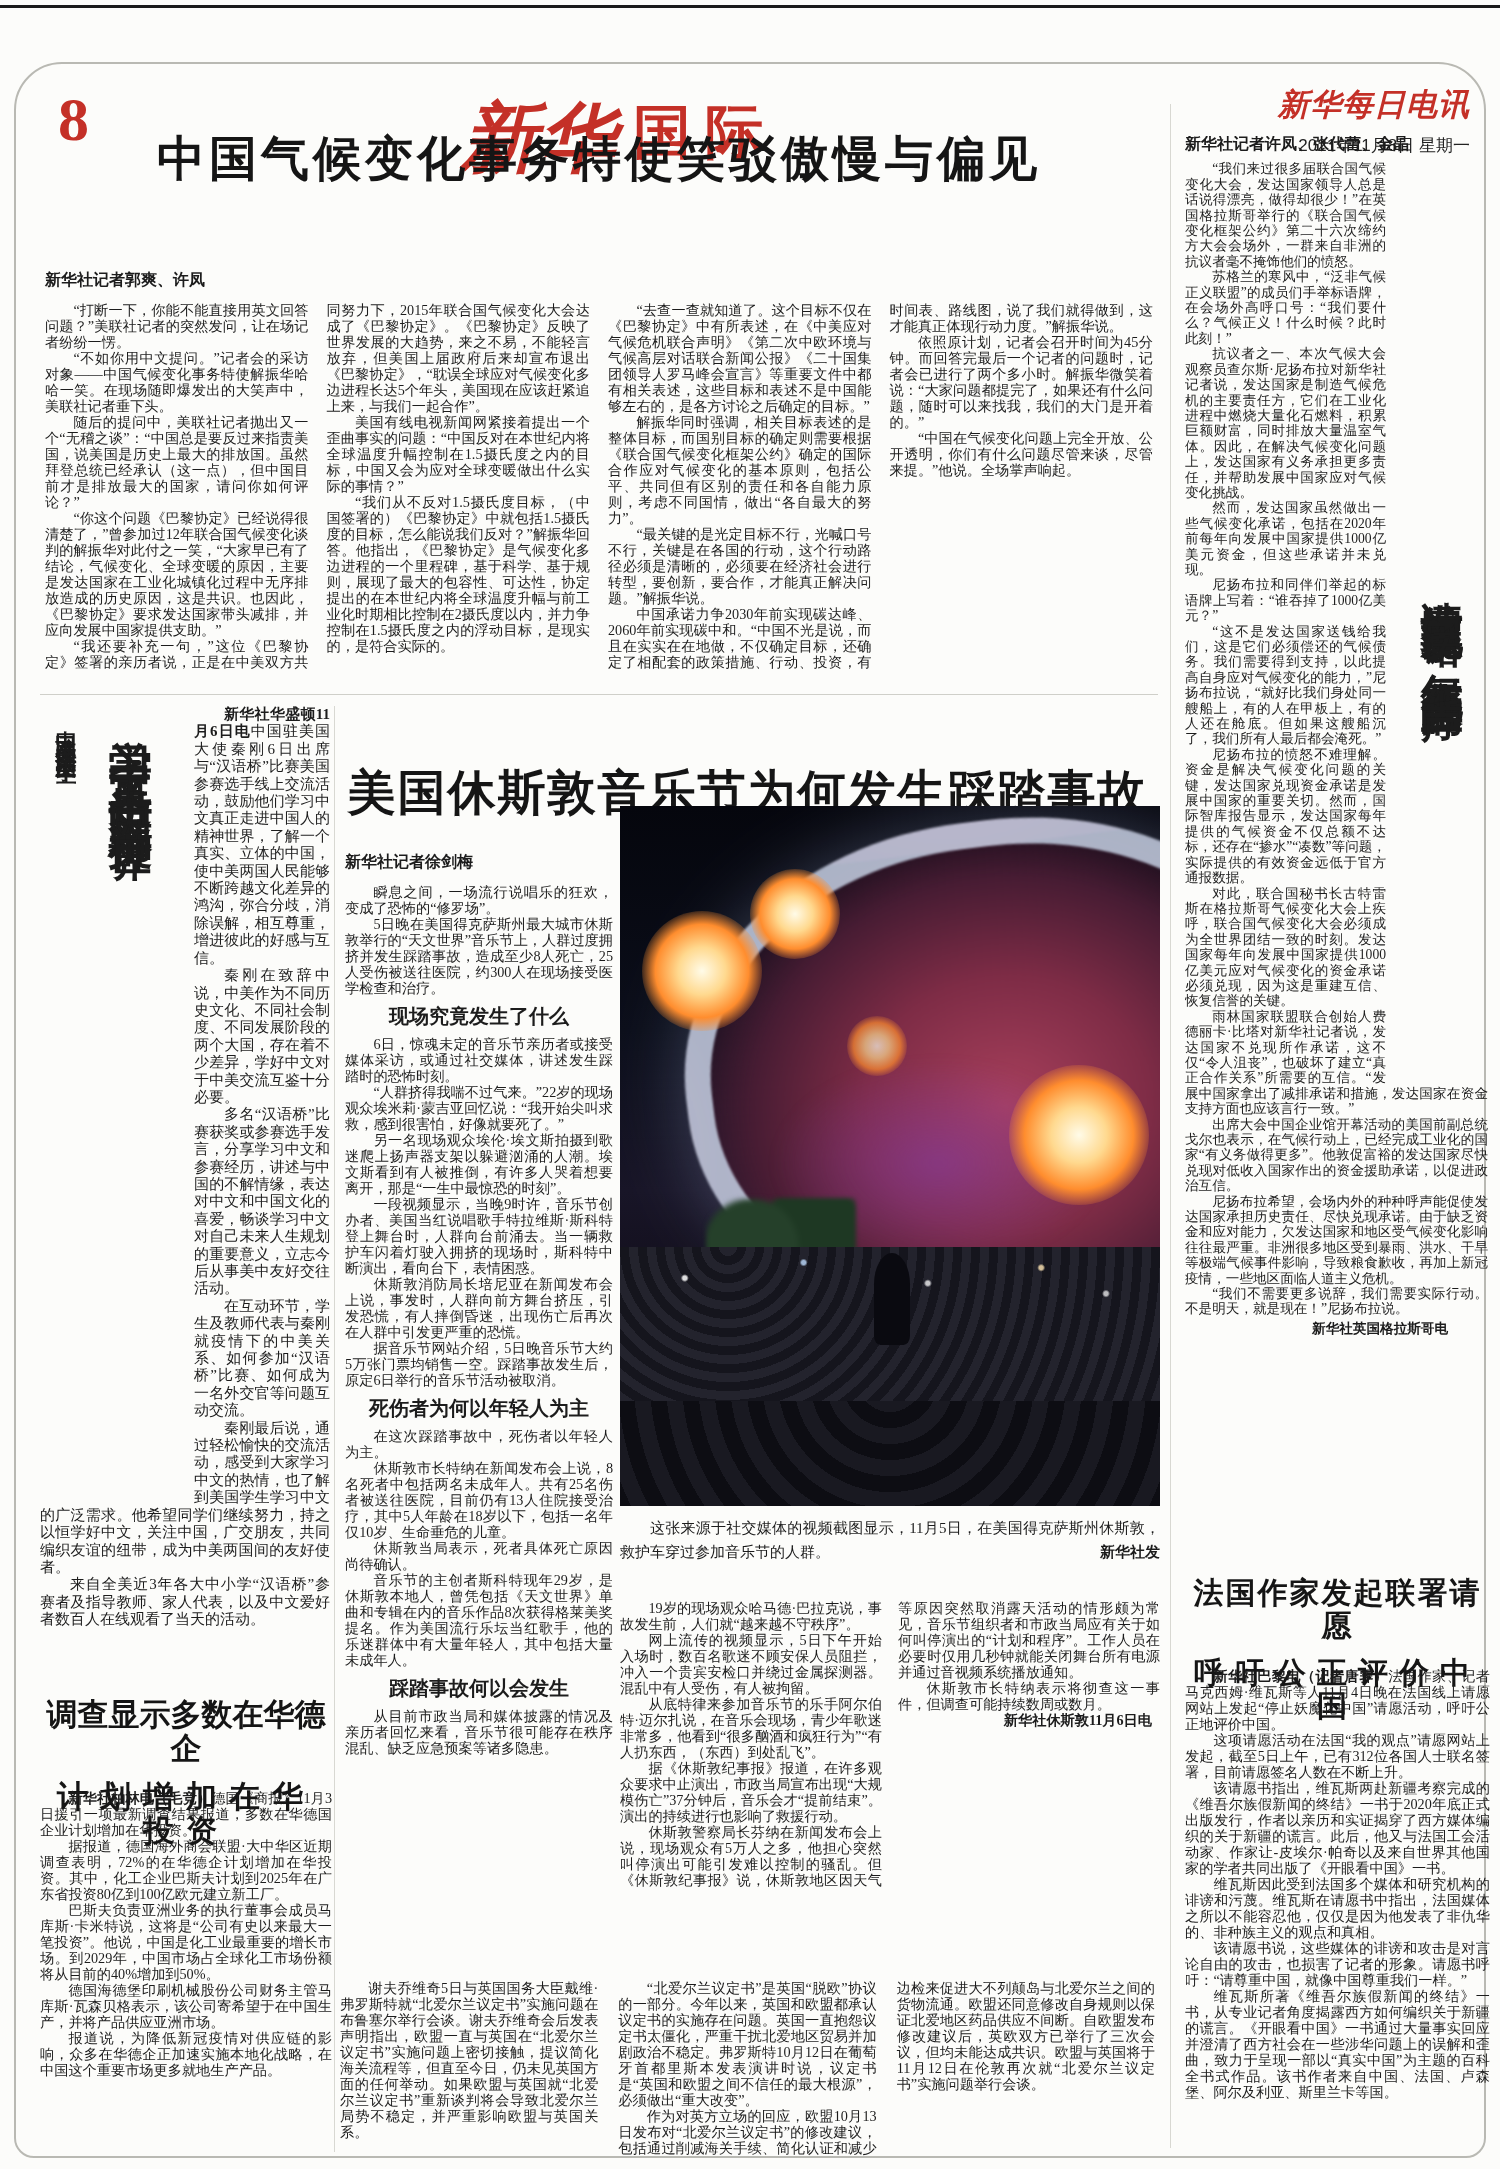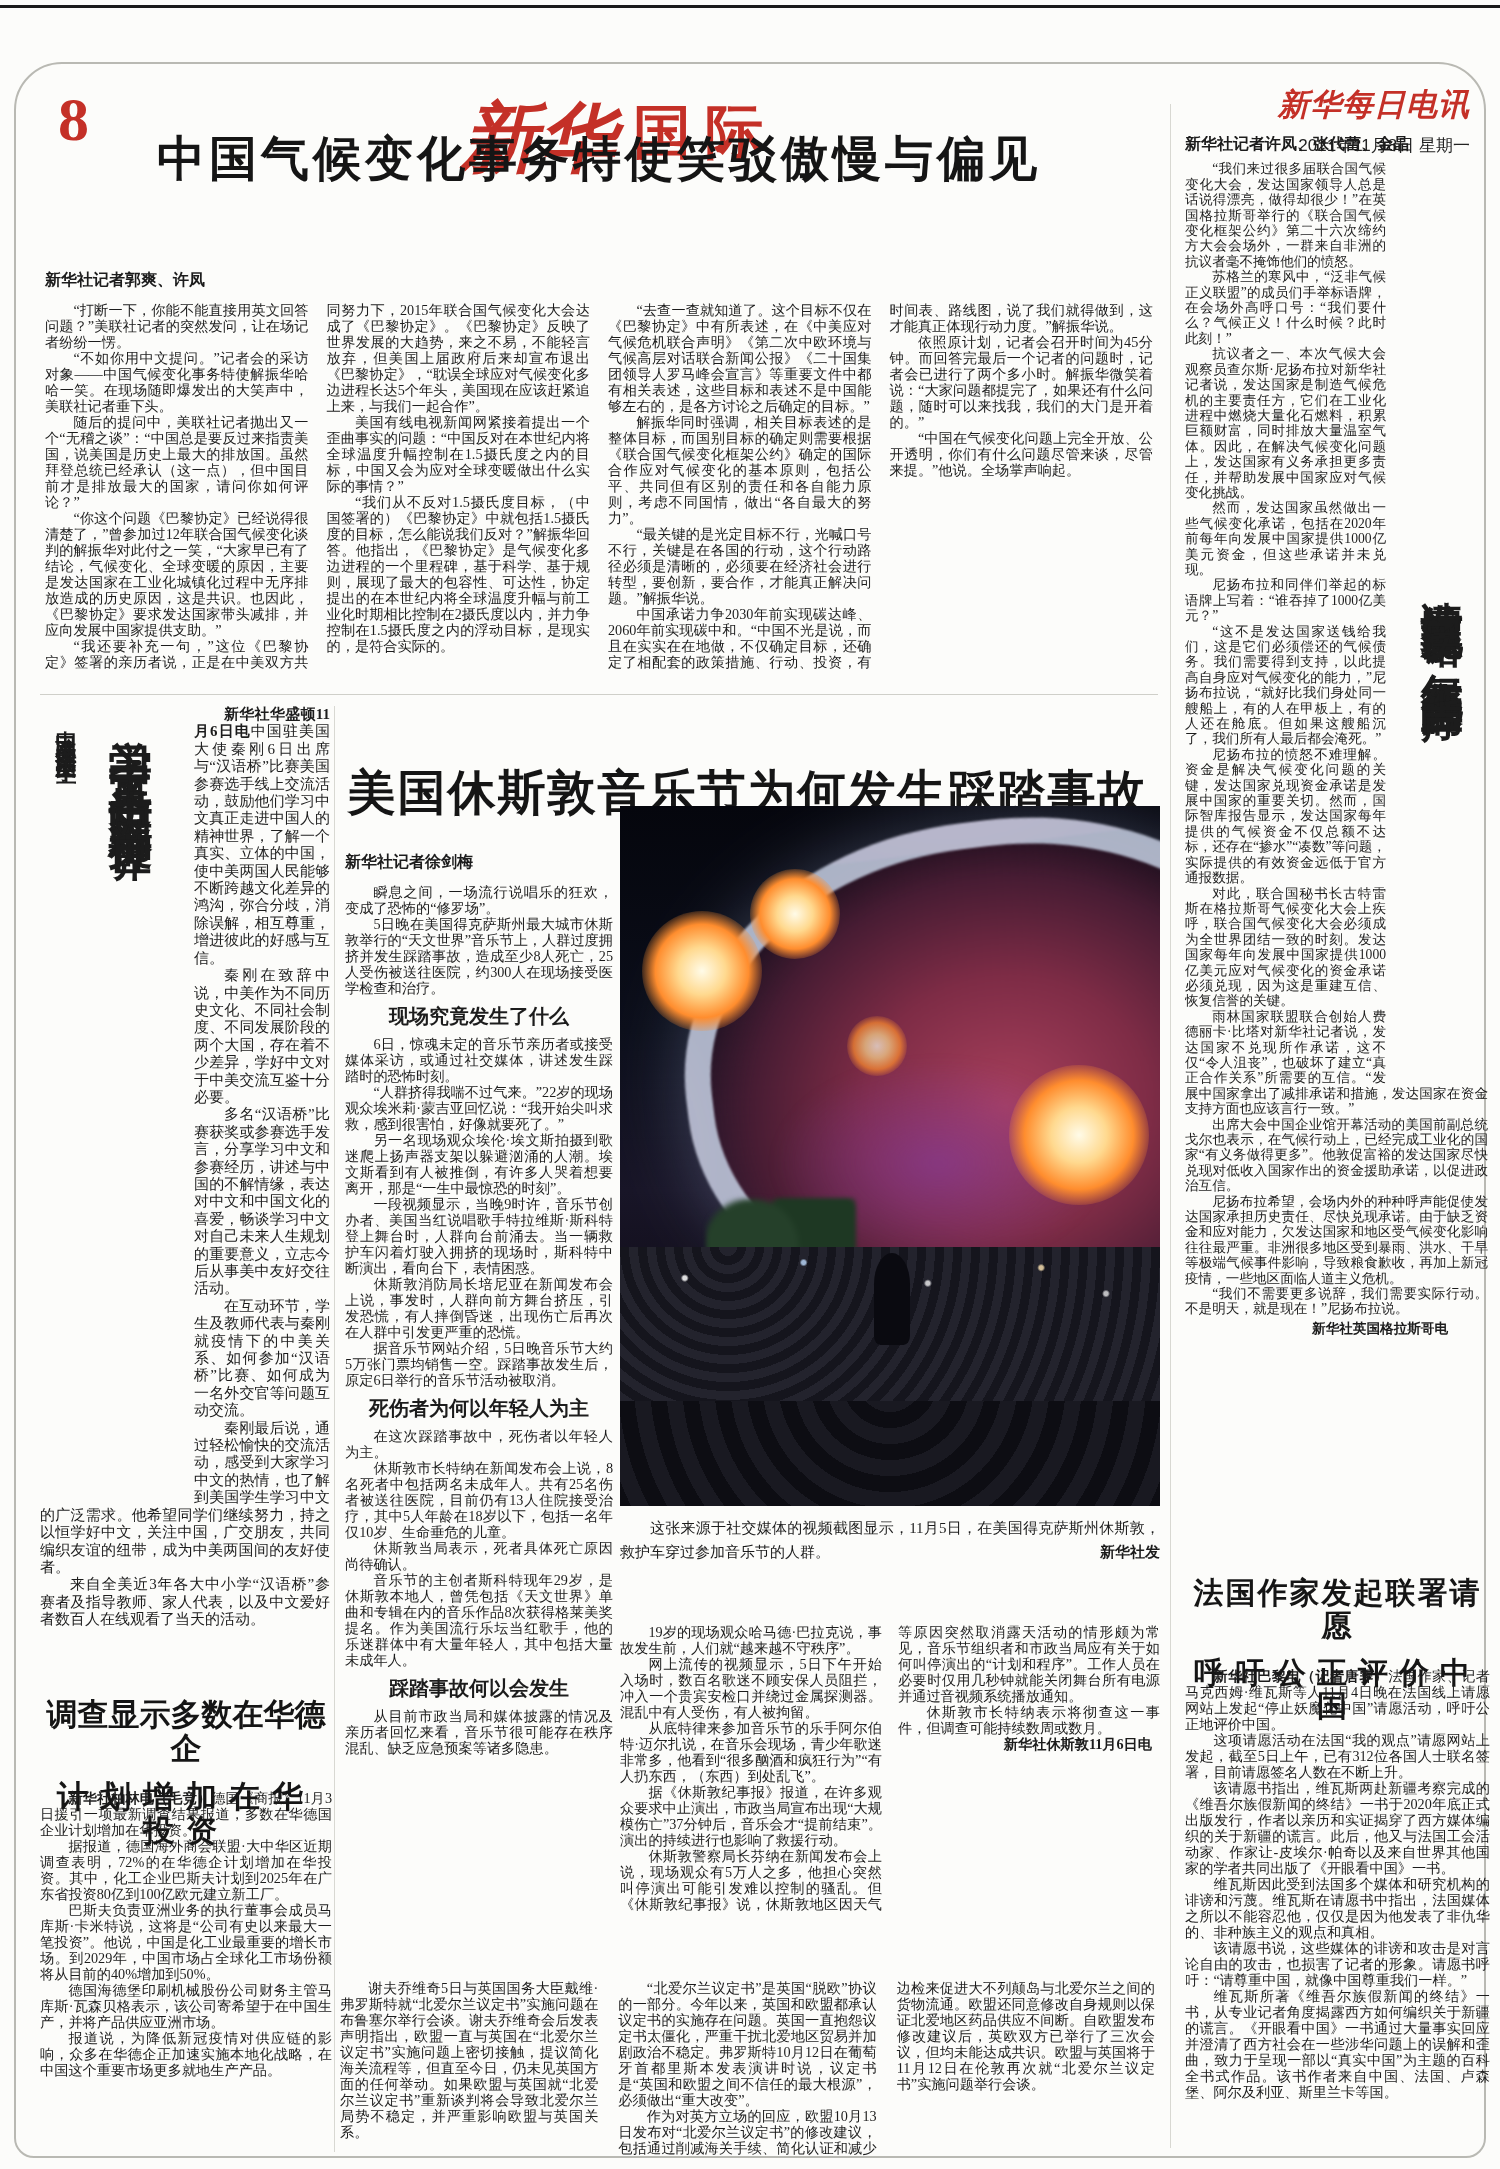--- a/index.html
+++ b/index.html
@@ -62,21 +62,21 @@
     radial-gradient(circle at 57% 14%,rgba(255,255,255,.75) 0 2px,rgba(255,255,255,0) 4px),
     radial-gradient(circle at 78% 8%,rgba(255,230,180,.8) 0 2px,rgba(255,255,255,0) 4px),
     radial-gradient(circle at 90% 18%,rgba(255,255,255,.7) 0 2px,rgba(255,255,255,0) 4px),
     repeating-radial-gradient(circle at 20% 0%,#23232d 0 9px,#15151d 9px 18px),
     repeating-radial-gradient(circle at 72% 16%,#262630 0 11px,#17171f 11px 22px),#14141b;}
   .crowd-front{position:absolute;bottom:0;left:0;right:0;height:15%;background:repeating-radial-gradient(circle at 50% -20%,#0d0d13 0 16px,#191921 16px 32px),#0f0f15;}
   .goer{position:absolute;left:47%;bottom:23%;width:36px;height:92px;background:#0a0a10;border-radius:50% 50% 18% 18%/34% 34% 10% 10%;}
   #mu-caption{left:620px;top:1516px;width:540px;font-size:15px;line-height:24px;text-align:justify;}
   #mu-caption .cap{margin:0;text-indent:2em;}
   #mu-caption .credit{float:right;font-weight:700;}
-  #mu-cont{left:620px;top:1600px;width:540px;height:290px;column-count:2;column-gap:16px;margin-top:24px;}
+  #mu-cont{left:620px;top:1600px;width:540px;height:290px;column-count:2;column-gap:16px;}
   
   #eu-headline{left:340px;top:1902px;width:815px;font-size:40px;letter-spacing:1px;}
   #eu-body{left:340px;top:1980px;width:815px;height:176px;column-count:3;column-gap:20px;}
   
   #fr-head{left:1185px;top:1576px;width:305px;}
   #fr-head .h1{font-size:30px;letter-spacing:2px;}
   #fr-head .h2{font-size:30px;letter-spacing:11px;margin-top:14px;}
   #fr-body{left:1185px;top:1668px;width:305px;height:488px;}
   .headline-sub{font-weight:900;text-align:center;line-height:1.1;color:#151515;}
 </style>

